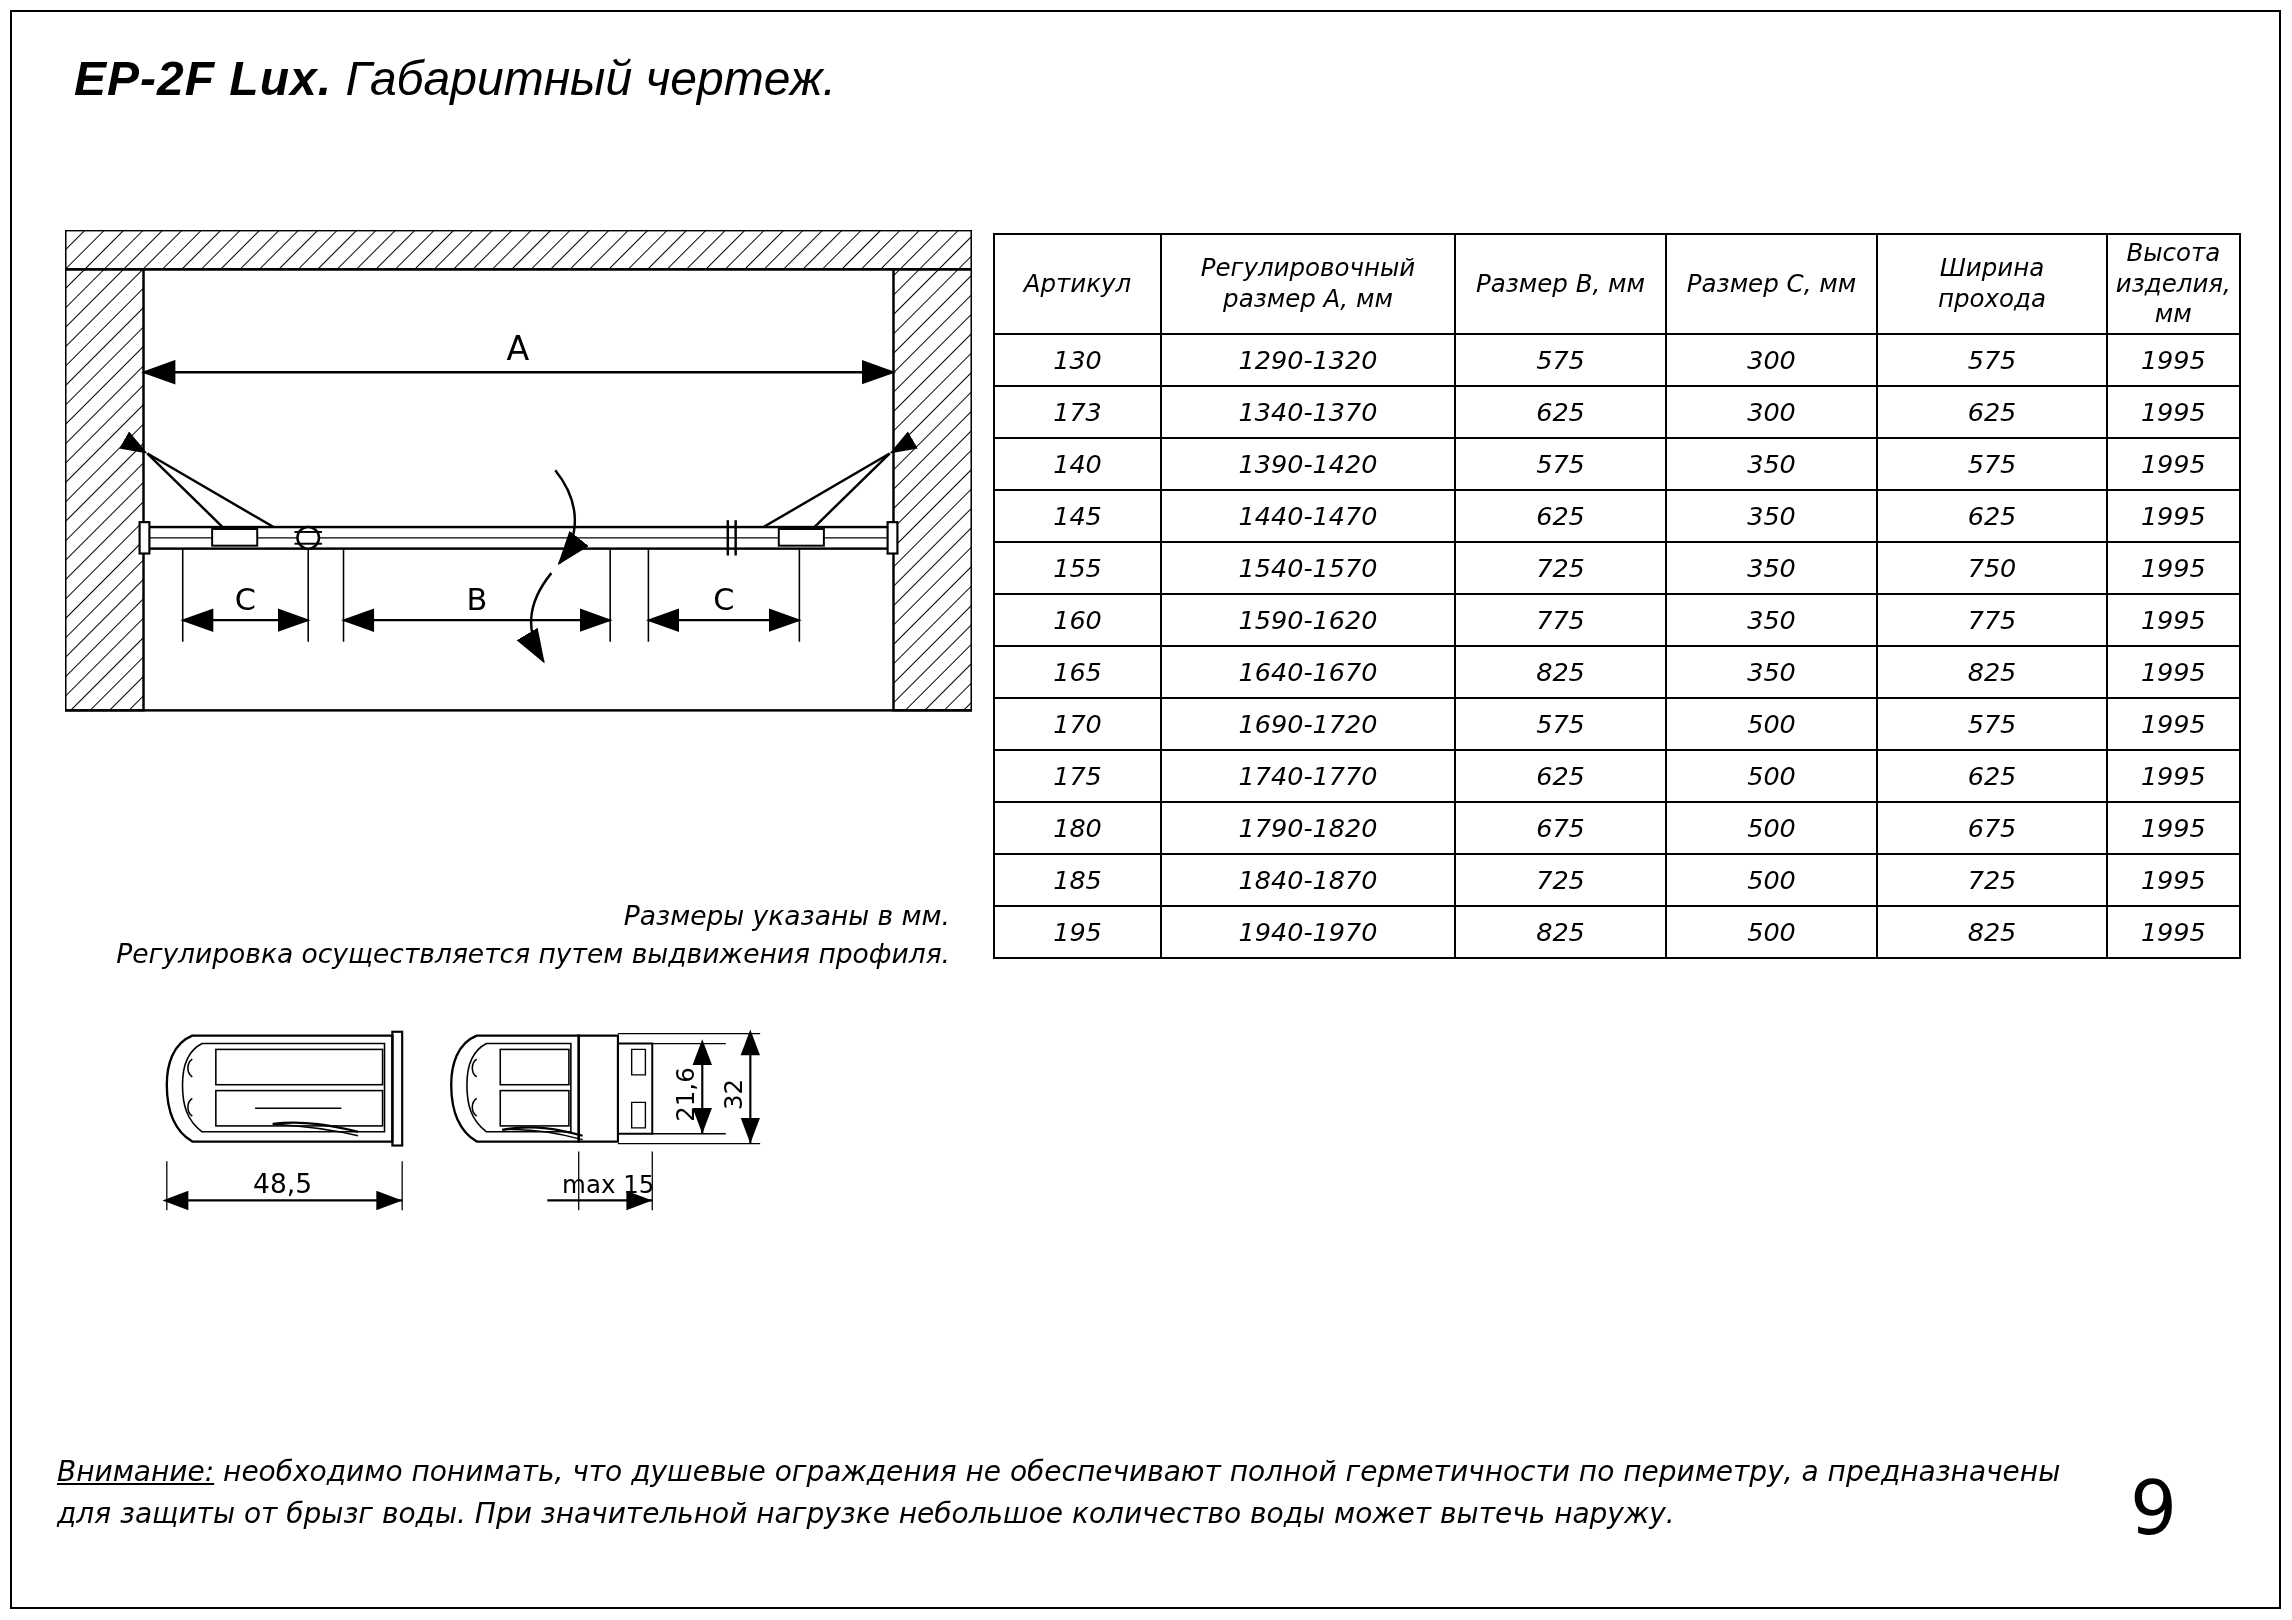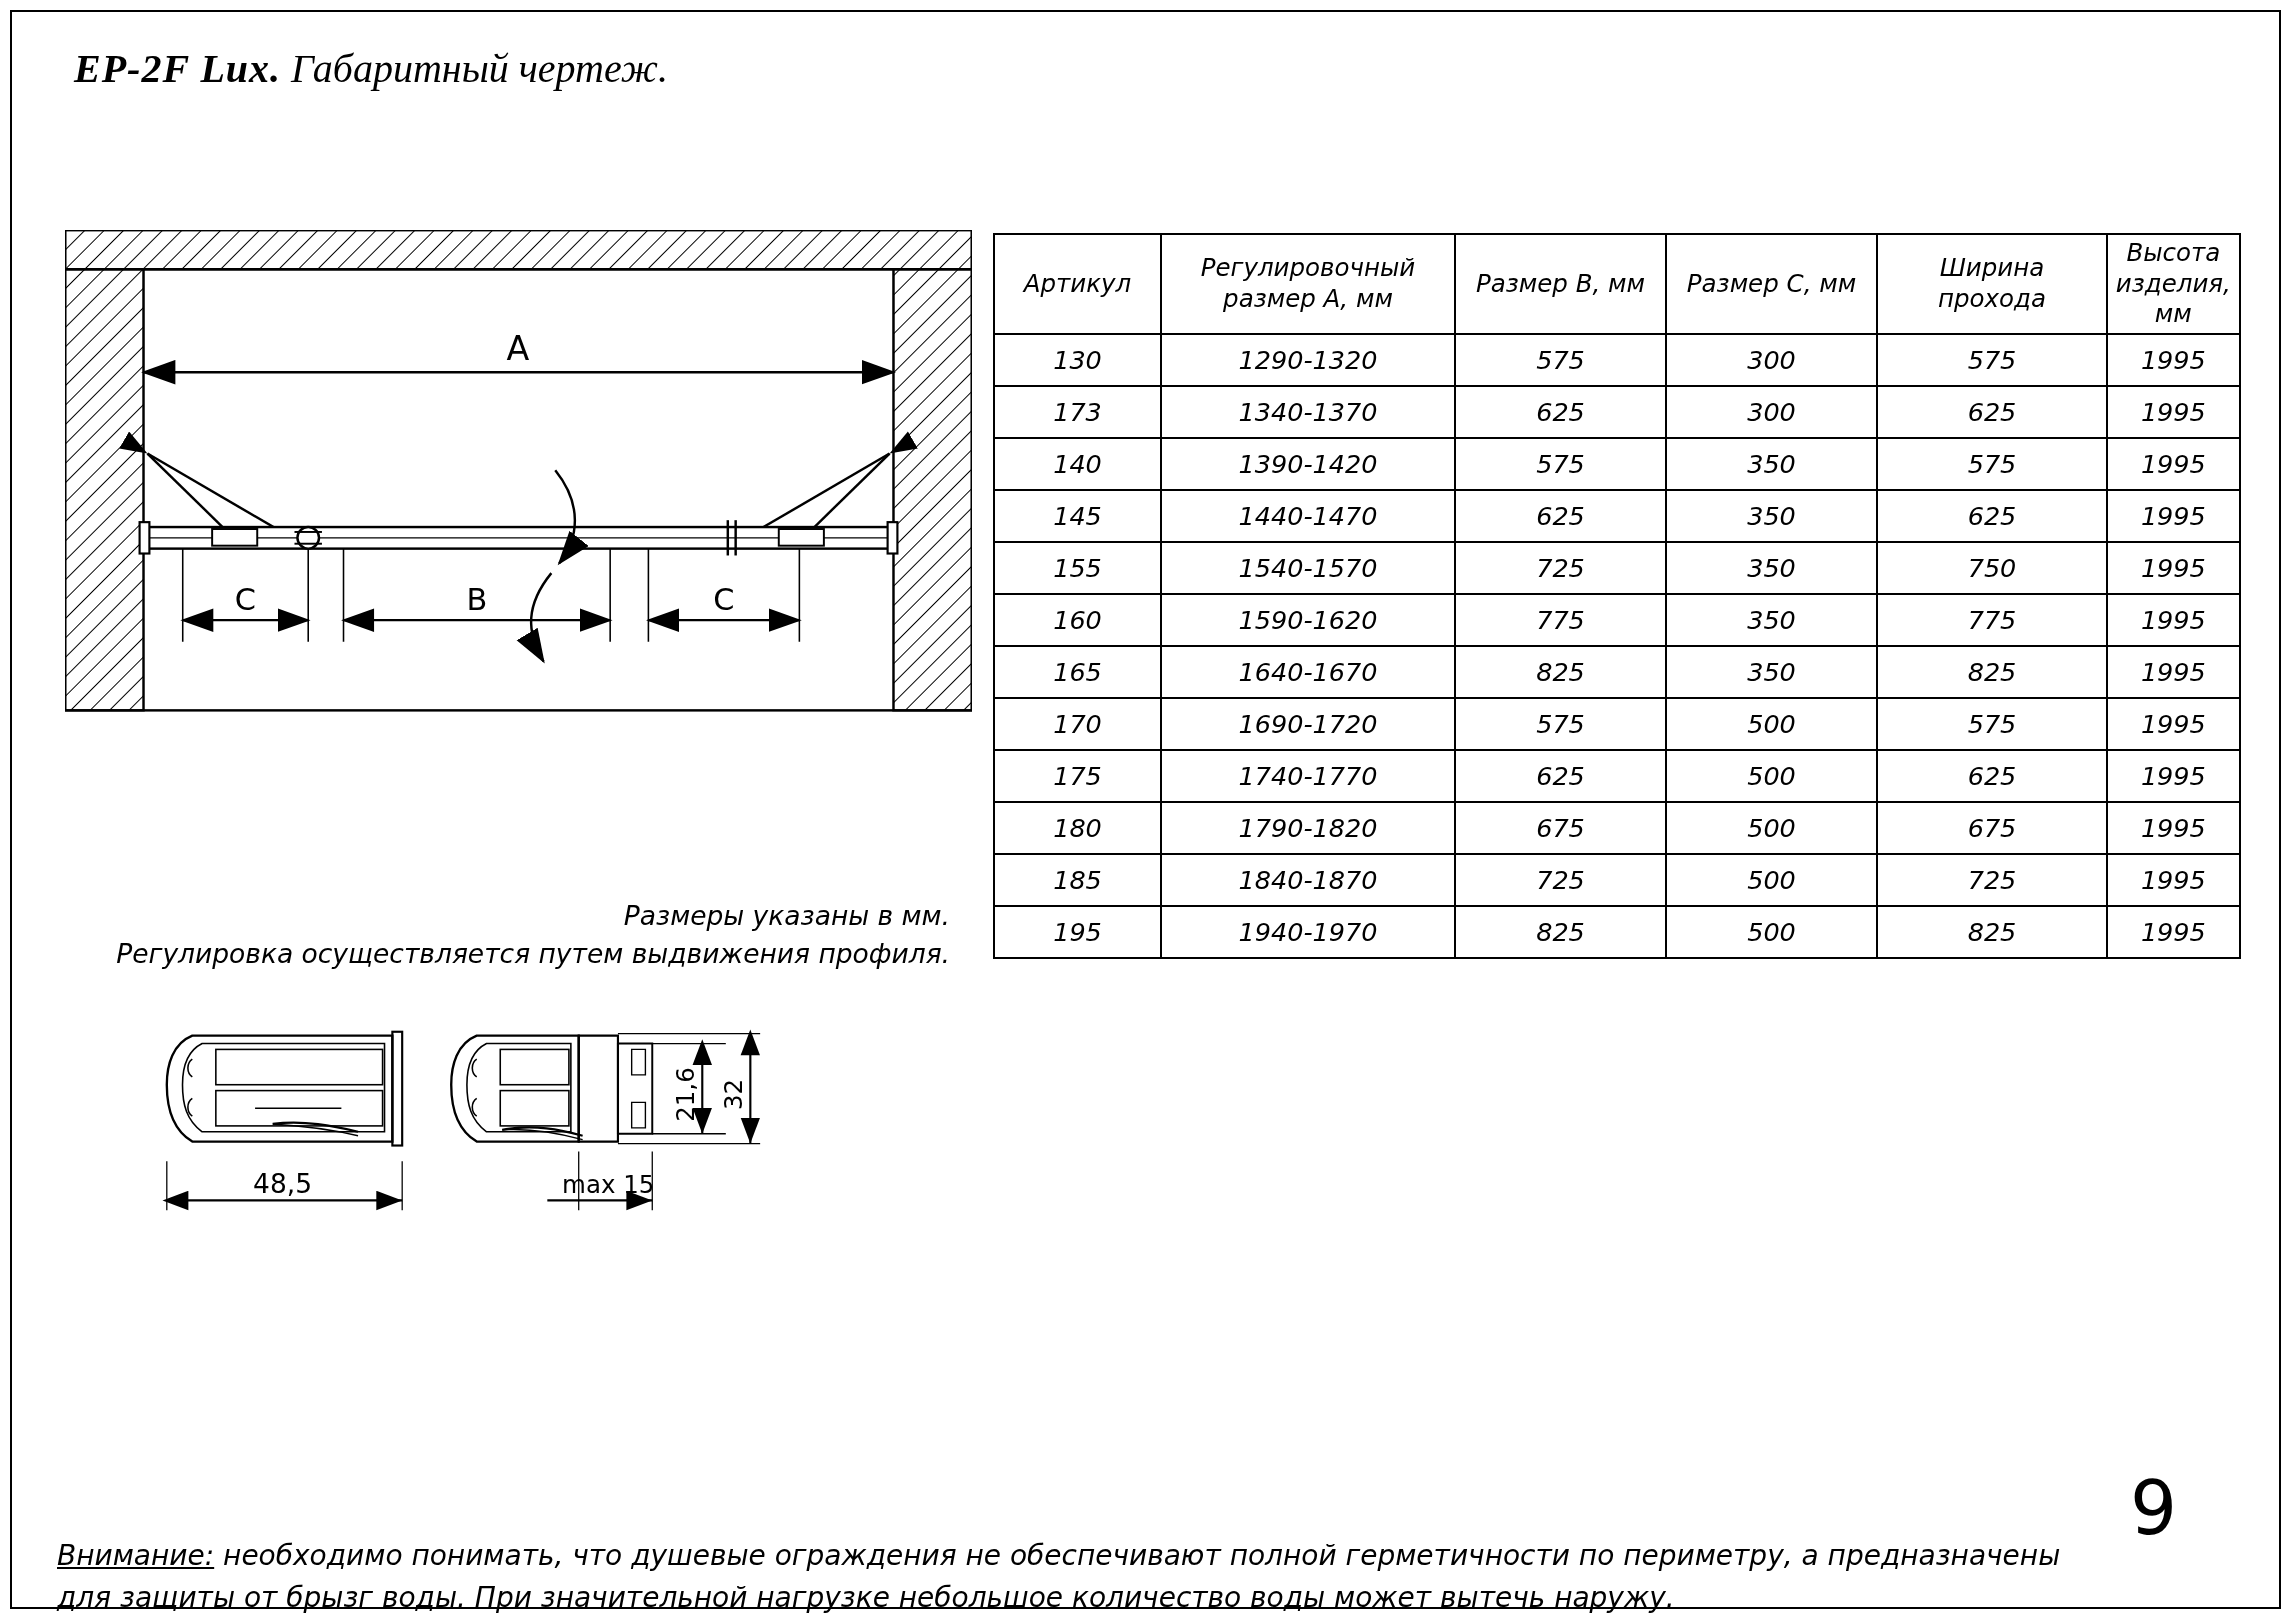--- a/index.html
+++ b/index.html
@@ -20,23 +20,23 @@
     left: 9.8px;
     top: 9.8px;
     width: 2271px;
     height: 1599px;
     border: 2.9px solid #000;
     box-sizing: border-box;
   }
   .title {
     position: absolute;
     left: 74px;
-    top: 45px;
-    font-family: Liberation Serif, serif;
-    font-size: 40px;
+    top: 51px;
+    font-family: Liberation Sans, sans-serif;
+    font-size: 48px;
     font-style: italic;
     white-space: nowrap;
   }
   .title .bold {
     font-weight: bold;
     letter-spacing: 1px;
   }
   .title .rest {
     font-weight: normal;
   }
@@ -104,21 +104,21 @@
   col.c1 { width: 294px; }
   col.c2 { width: 211px; }
   col.c3 { width: 211px; }
   col.c4 { width: 230px; }
   col.c5 { width: 118px; }
 
   
   .footer {
     position: absolute;
     left: 57px;
-    top: 1535px;
+    top: 1451px;
     width: 2019px;
     font-size: 28px;
     font-style: italic;
     line-height: 1.5;
   }
   .footer .warn {
     font-weight: normal;
     text-decoration: underline;
   }
   .page-num {

